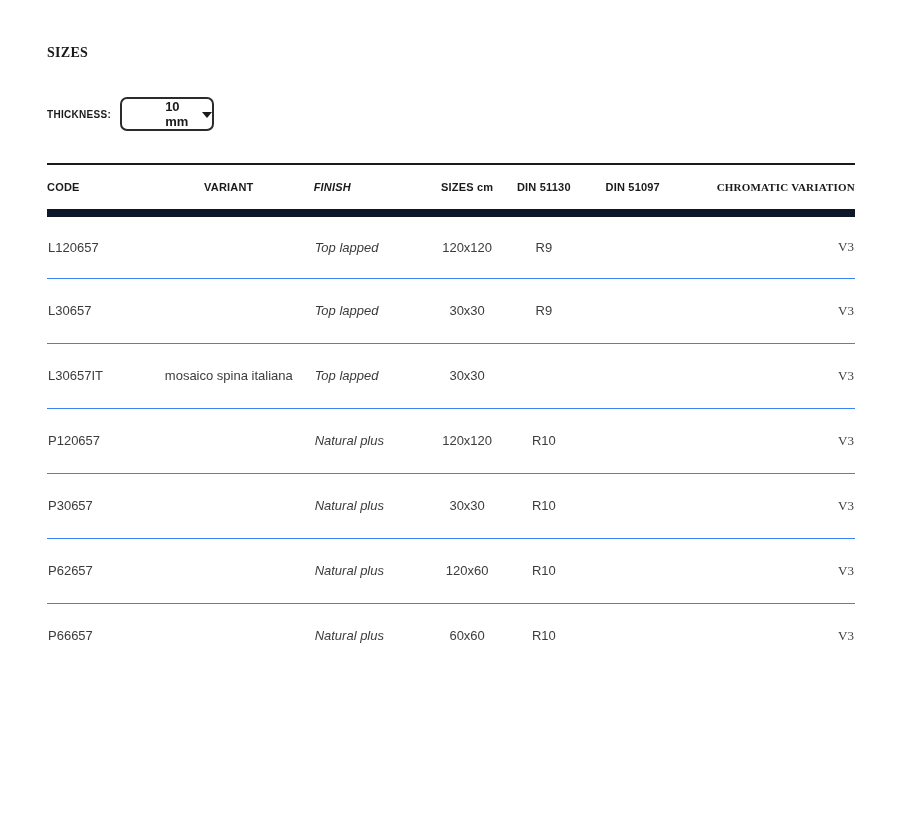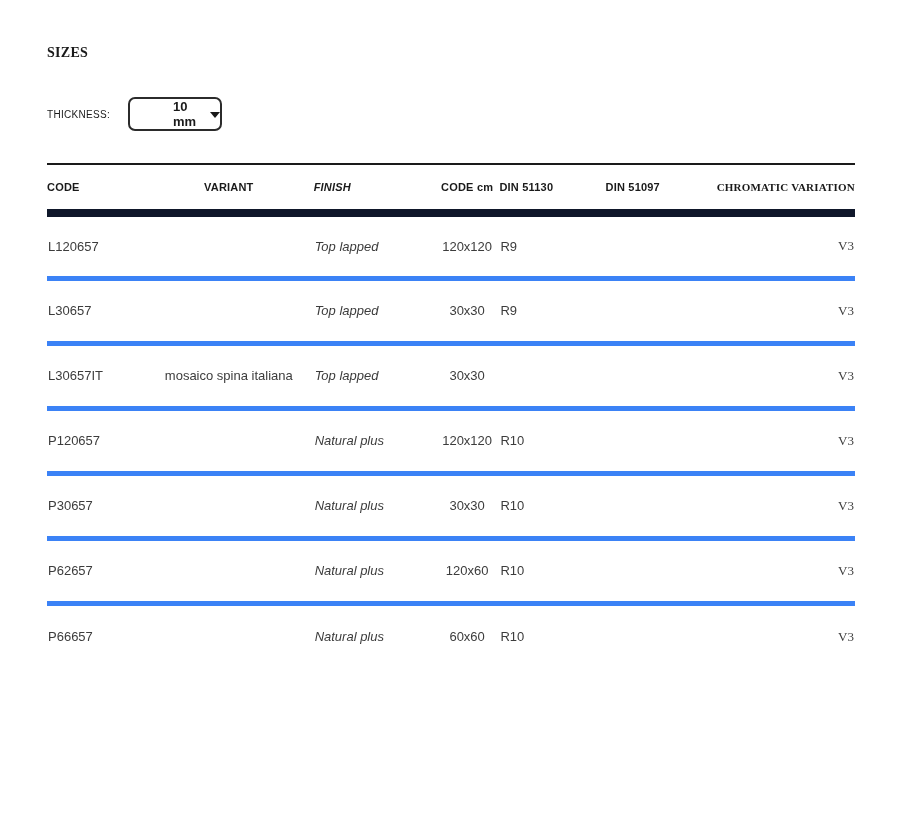--- a/index.html
+++ b/index.html
@@ -25,24 +25,24 @@
     margin: 0;
     font-family: Liberation Serif, serif;
   }
   .thickness-row {
     margin-top: 36px;
     display: flex;
     align-items: center;
   }
   .thickness-label {
     font-size: 10px;
-    font-weight: normal;
+    font-weight: bold;
     color: #1a1a1a;
     letter-spacing: 0.3px;
-    margin-right: 18px;
+    margin-right: 9px;
   }
   .thickness-select {
     width: 94px;
     height: 34px;
     border: 2px solid #2b2b2b;
     border-radius: 7px;
     background: #ffffff;
     display: flex;
     align-items: center;
     justify-content: center;
@@ -78,36 +78,36 @@
   table.sizes-table th {
     font-size: 11px;
     font-weight: bold;
     color: #1a1a1a;
     letter-spacing: 0.2px;
     padding: 16px 0;
     white-space: nowrap;
   }
   table.sizes-table tbody tr {
     height: 65px;
-    border-bottom: 5px solid #3b82f6;
+    border-bottom: 1px solid #3b82f6;
   }
   table.sizes-table tbody tr:last-child {
     border-bottom: none;
   }
   table.sizes-table td {
     font-size: 13px;
     color: #3c3c3c;
     vertical-align: middle;
     white-space: nowrap;
   }
   .col-code      { width: 12%; text-align: left; }
   .col-variant   { width: 21%; text-align: center; }
   .col-finish    { width: 15%; text-align: left; font-style: italic; }
   .col-size      { width: 8%;  text-align: center; }
-  .col-din51130  { width: 11%; text-align: left; }
+  .col-din51130  { width: 11%; text-align: center; }
   .col-din51097  { width: 11%; text-align: center; }
   .col-chromatic { width: 22%; text-align: right; font-family: Liberation Serif, serif; }
 </style>
 </head>
 <body>
 
 <div class="content">
 
   <h1 class="page-title">SIZES</h1>
 
@@ -119,21 +119,21 @@
     </div>
   </div>
 
   <div class="sizes-table-wrap">
     <table class="sizes-table">
       <thead>
         <tr>
             <th class="col-code">CODE</th>
             <th class="col-variant">VARIANT</th>
             <th class="col-finish">FINISH</th>
-            <th class="col-size">CODE cm</th>
+            <th class="col-size">SIZES cm</th>
             <th class="col-din51130">DIN 51130</th>
             <th class="col-din51097">DIN 51097</th>
             <th class="col-chromatic">CHROMATIC VARIATION</th>
           </tr>
       </thead>
       <tbody>
           <tr>
             <td class="col-code">L120657</td>
             <td class="col-variant"></td>
             <td class="col-finish">Top lapped</td>

